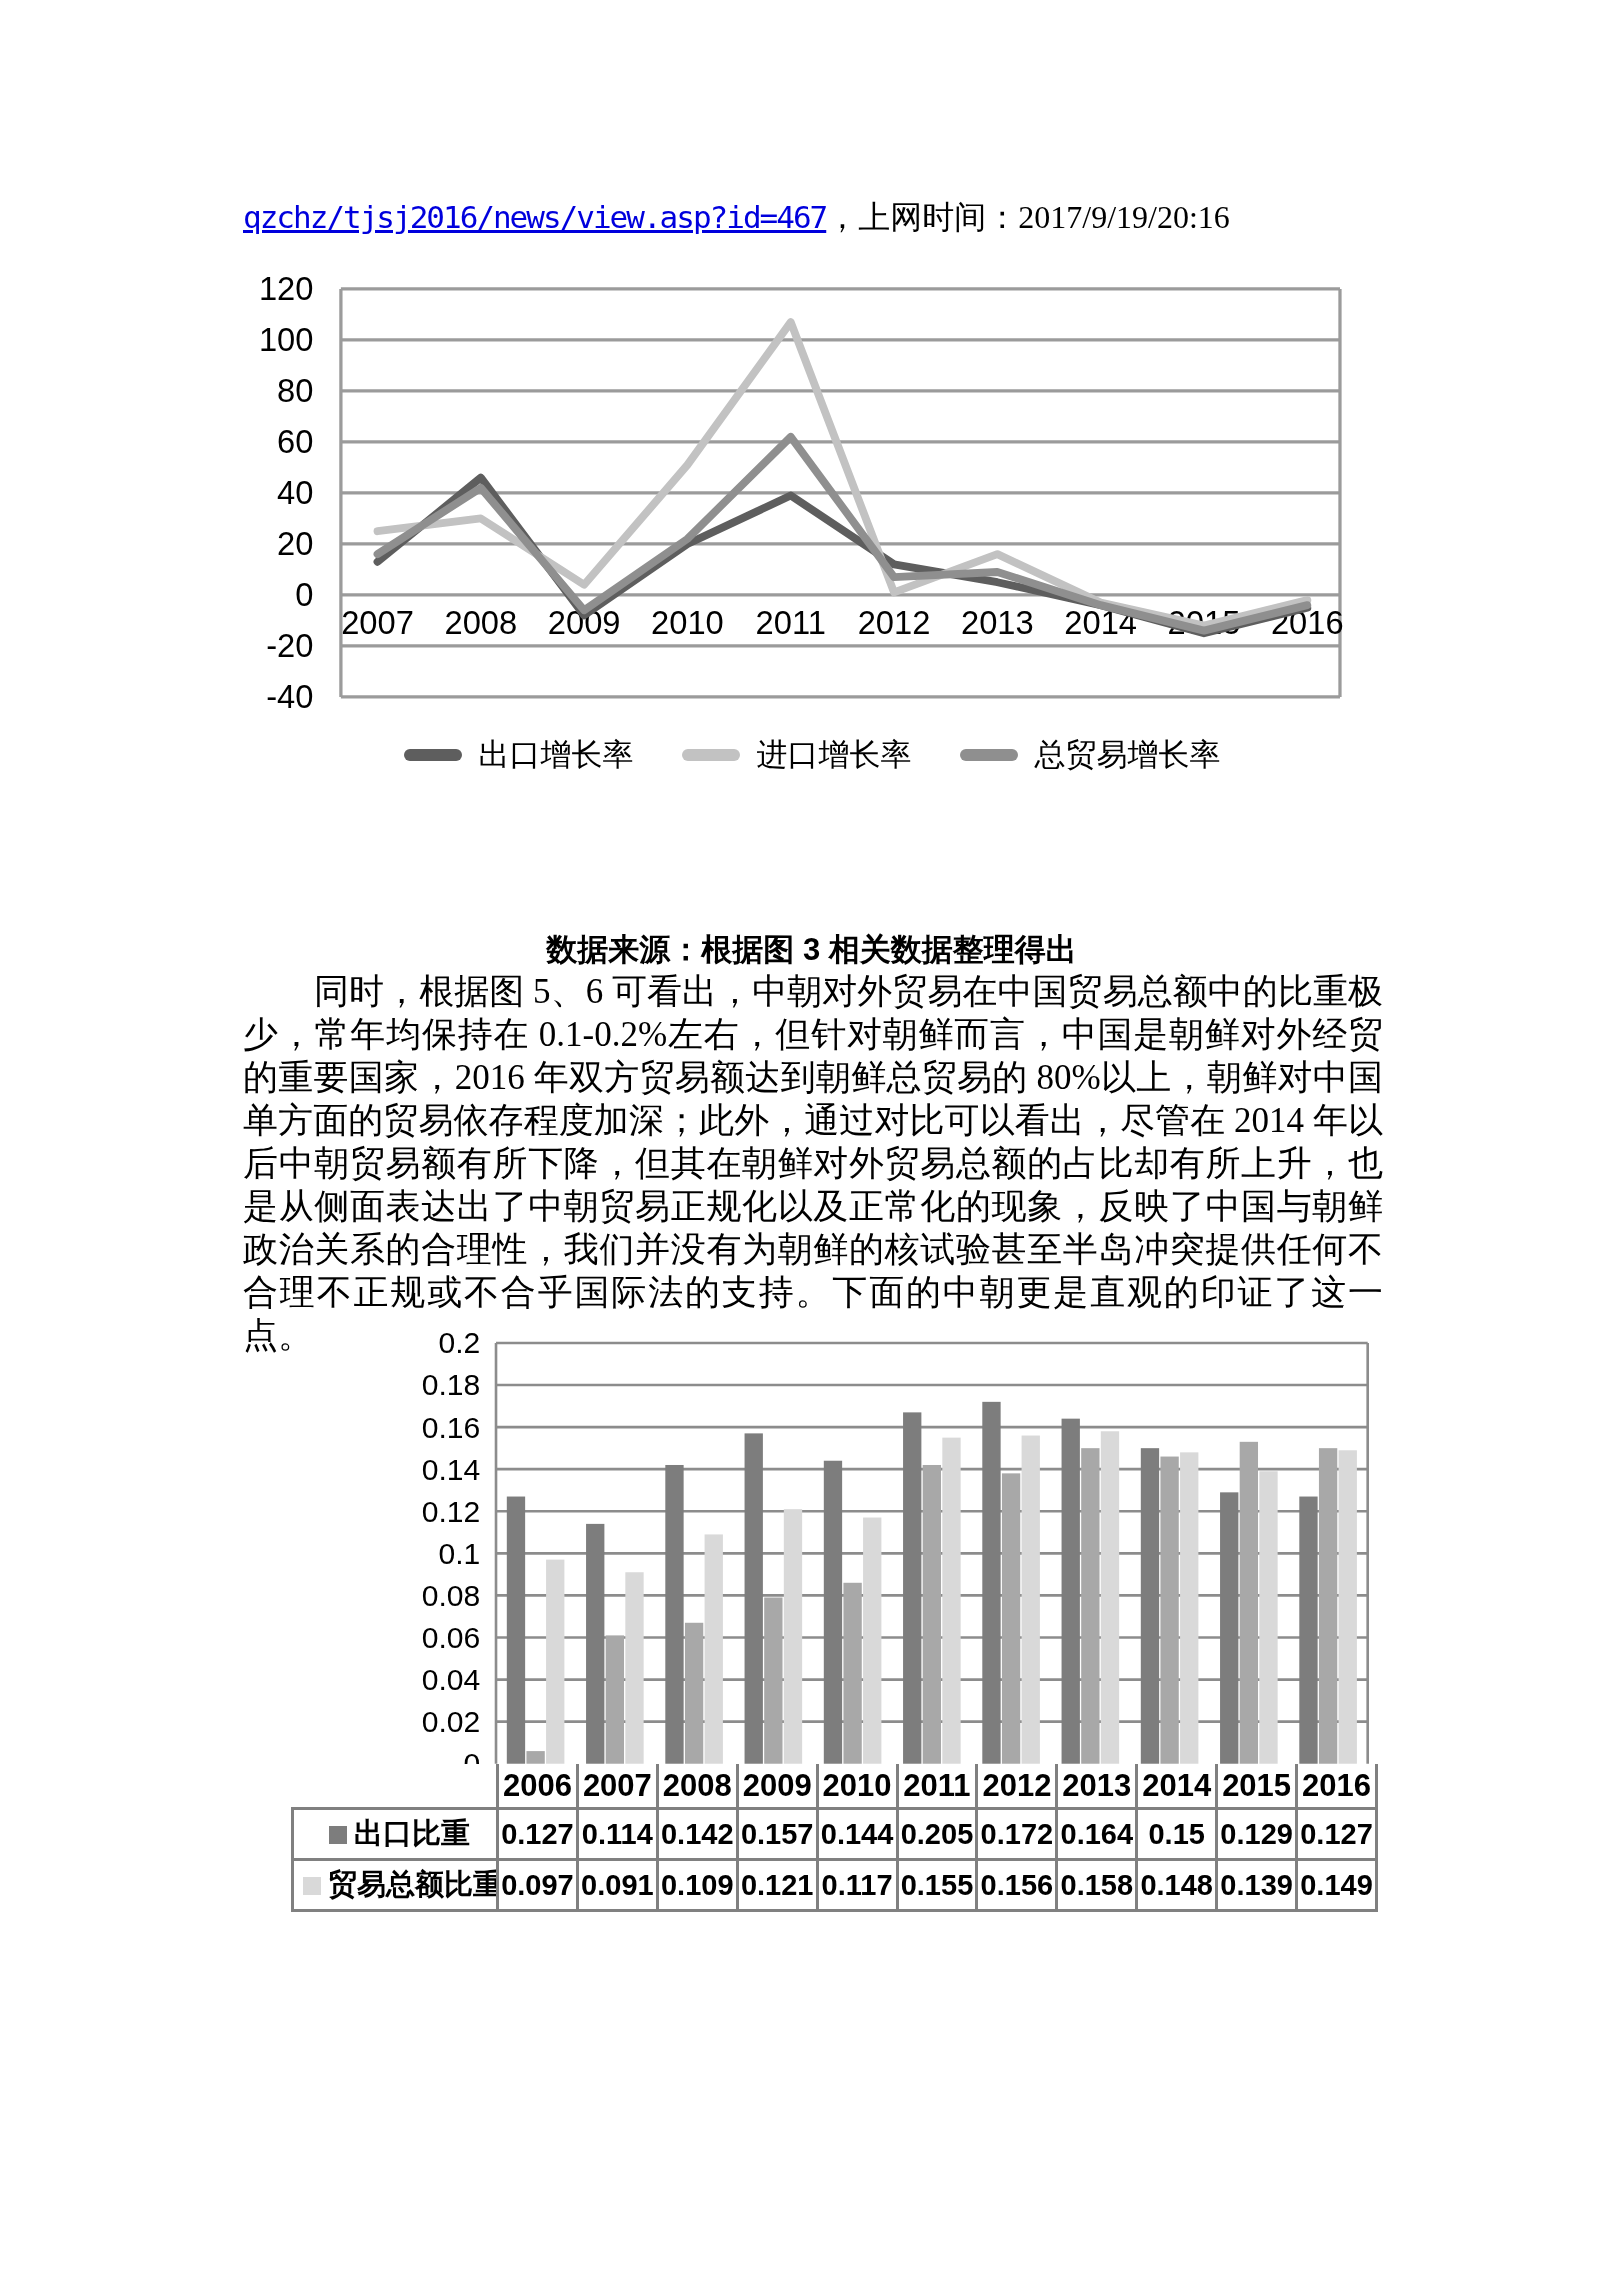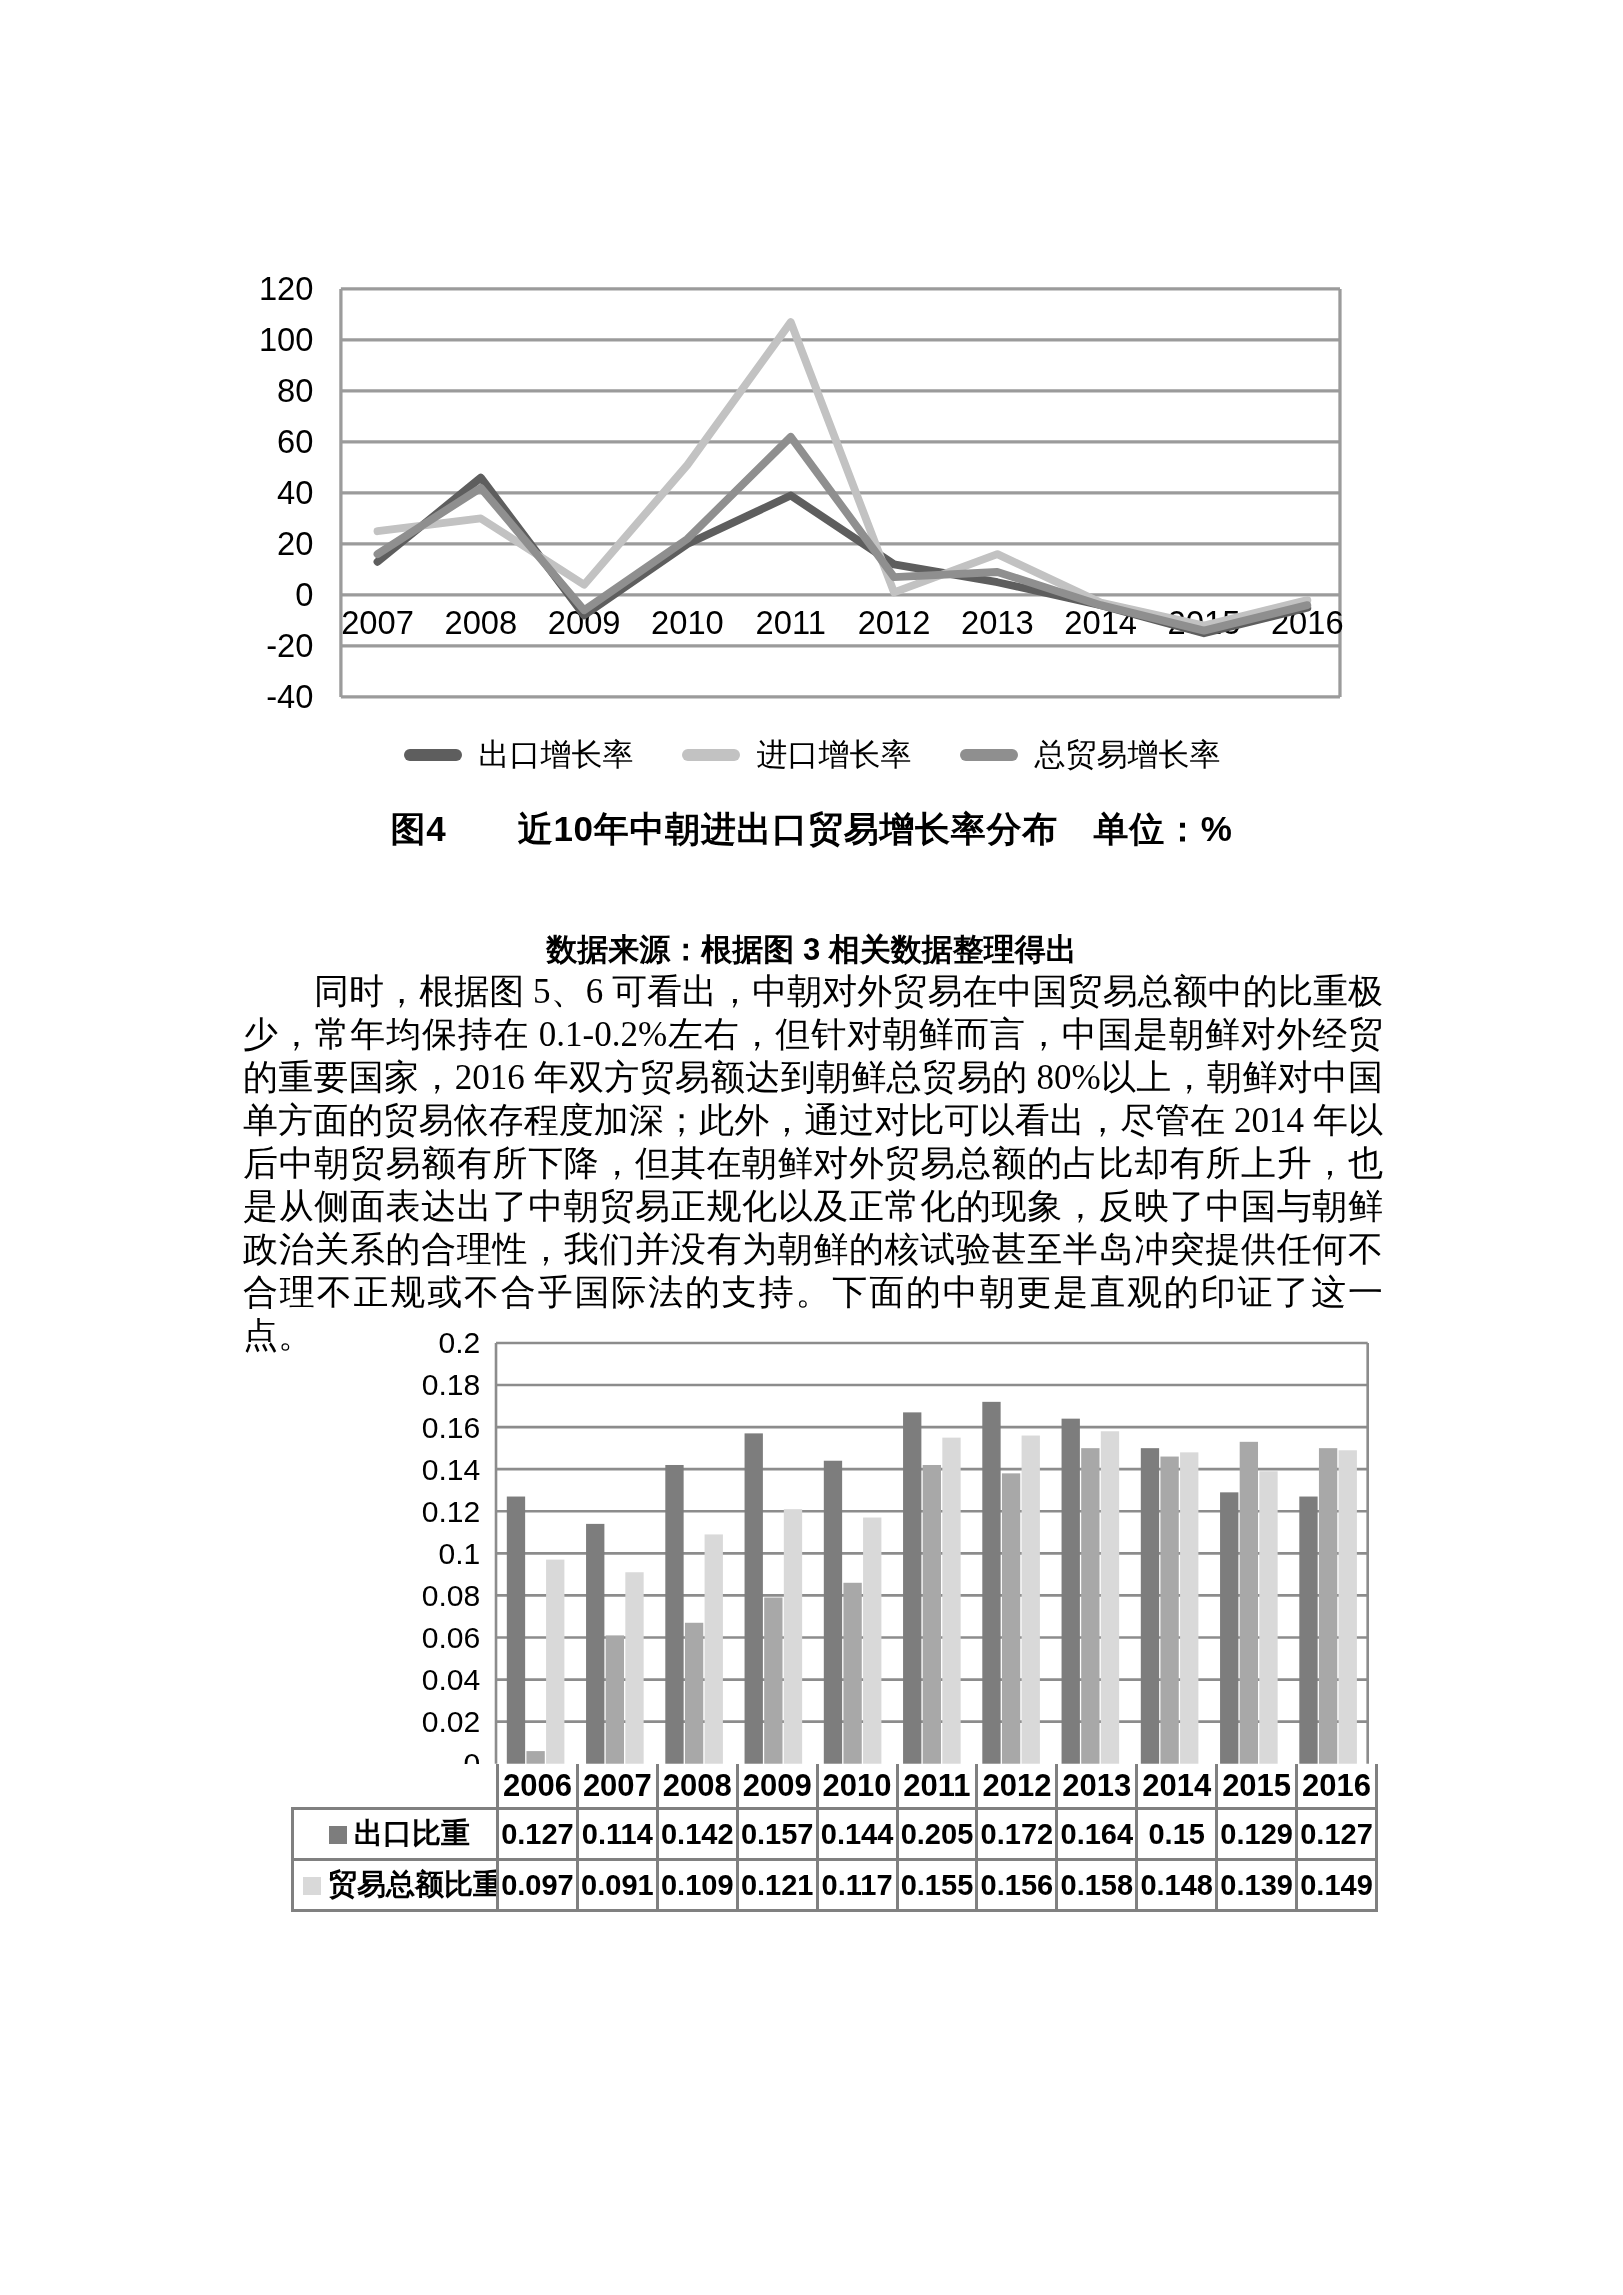--- a/index.html
+++ b/index.html
@@ -158,20 +158,23 @@
     font-size: 35px;
     line-height: 52px;
     letter-spacing: 0.7px;
   }
 </style>
 </head>
 <body>
 
 <div class="page">
 
+  <div class="header-line">
+    <a class="source-link" href="#">qzchz/tjsj2016/news/view.asp?id=467</a><span class="header-meta">，上网时间：2017/9/19/20:16</span>
+  </div>
 
   <svg id="line-chart" viewBox="0 0 1745 780">
       <line class="grid1" x1="152" x2="1680" y1="29.0" y2="29.0"></line>
       <text class="tick1" x="110" y="46.0" text-anchor="end">120</text>
       <line class="grid1" x1="152" x2="1680" y1="107.0" y2="107.0"></line>
       <text class="tick1" x="110" y="124.0" text-anchor="end">100</text>
       <line class="grid1" x1="152" x2="1680" y1="185.0" y2="185.0"></line>
       <text class="tick1" x="110" y="202.0" text-anchor="end">80</text>
       <line class="grid1" x1="152" x2="1680" y1="263.0" y2="263.0"></line>
       <text class="tick1" x="110" y="280.0" text-anchor="end">60</text>
@@ -210,21 +213,20 @@
     <div class="legend-item">
       <span class="legend-swatch" style="background: rgb(194, 194, 194);"></span>
       <span class="legend-label">进口增长率</span>
     </div>
     <div class="legend-item">
       <span class="legend-swatch" style="background: rgb(143, 143, 143);"></span>
       <span class="legend-label">总贸易增长率</span>
     </div>
   </div>
 
-  <div class="caption4">图4　　近10年中朝进出口贸易增长率分布　单位：%</div>
 
   <div class="source-note">数据来源：根据图 3 相关数据整理得出</div>
 
   <div class="body-paragraph">同时，根据图 5、6 可看出，中朝对外贸易在中国贸易总额中的比重极少，常年均保持在 0.1-0.2%左右，但针对朝鲜而言，中国是朝鲜对外经贸的重要国家，2016 年双方贸易额达到朝鲜总贸易的 80%以上，朝鲜对中国单方面的贸易依存程度加深；此外，通过对比可以看出，尽管在 2014 年以后中朝贸易额有所下降，但其在朝鲜对外贸易总额的占比却有所上升，也是从侧面表达出了中朝贸易正规化以及正常化的现象，反映了中国与朝鲜政治关系的合理性，我们并没有为朝鲜的核试验甚至半岛冲突提供任何不合理不正规或不合乎国际法的支持。下面的中朝更是直观的印证了这一点。</div>
 
   <svg id="bar-chart" viewBox="0 0 1662 680">
       <line class="grid2" x1="313" x2="1645" y1="32.0" y2="32.0"></line>
       <text class="tick2" x="289" y="48.0" text-anchor="end">0.2</text>
       <line class="grid2" x1="313" x2="1645" y1="96.3" y2="96.3"></line>
       <text class="tick2" x="289" y="112.3" text-anchor="end">0.18</text>

